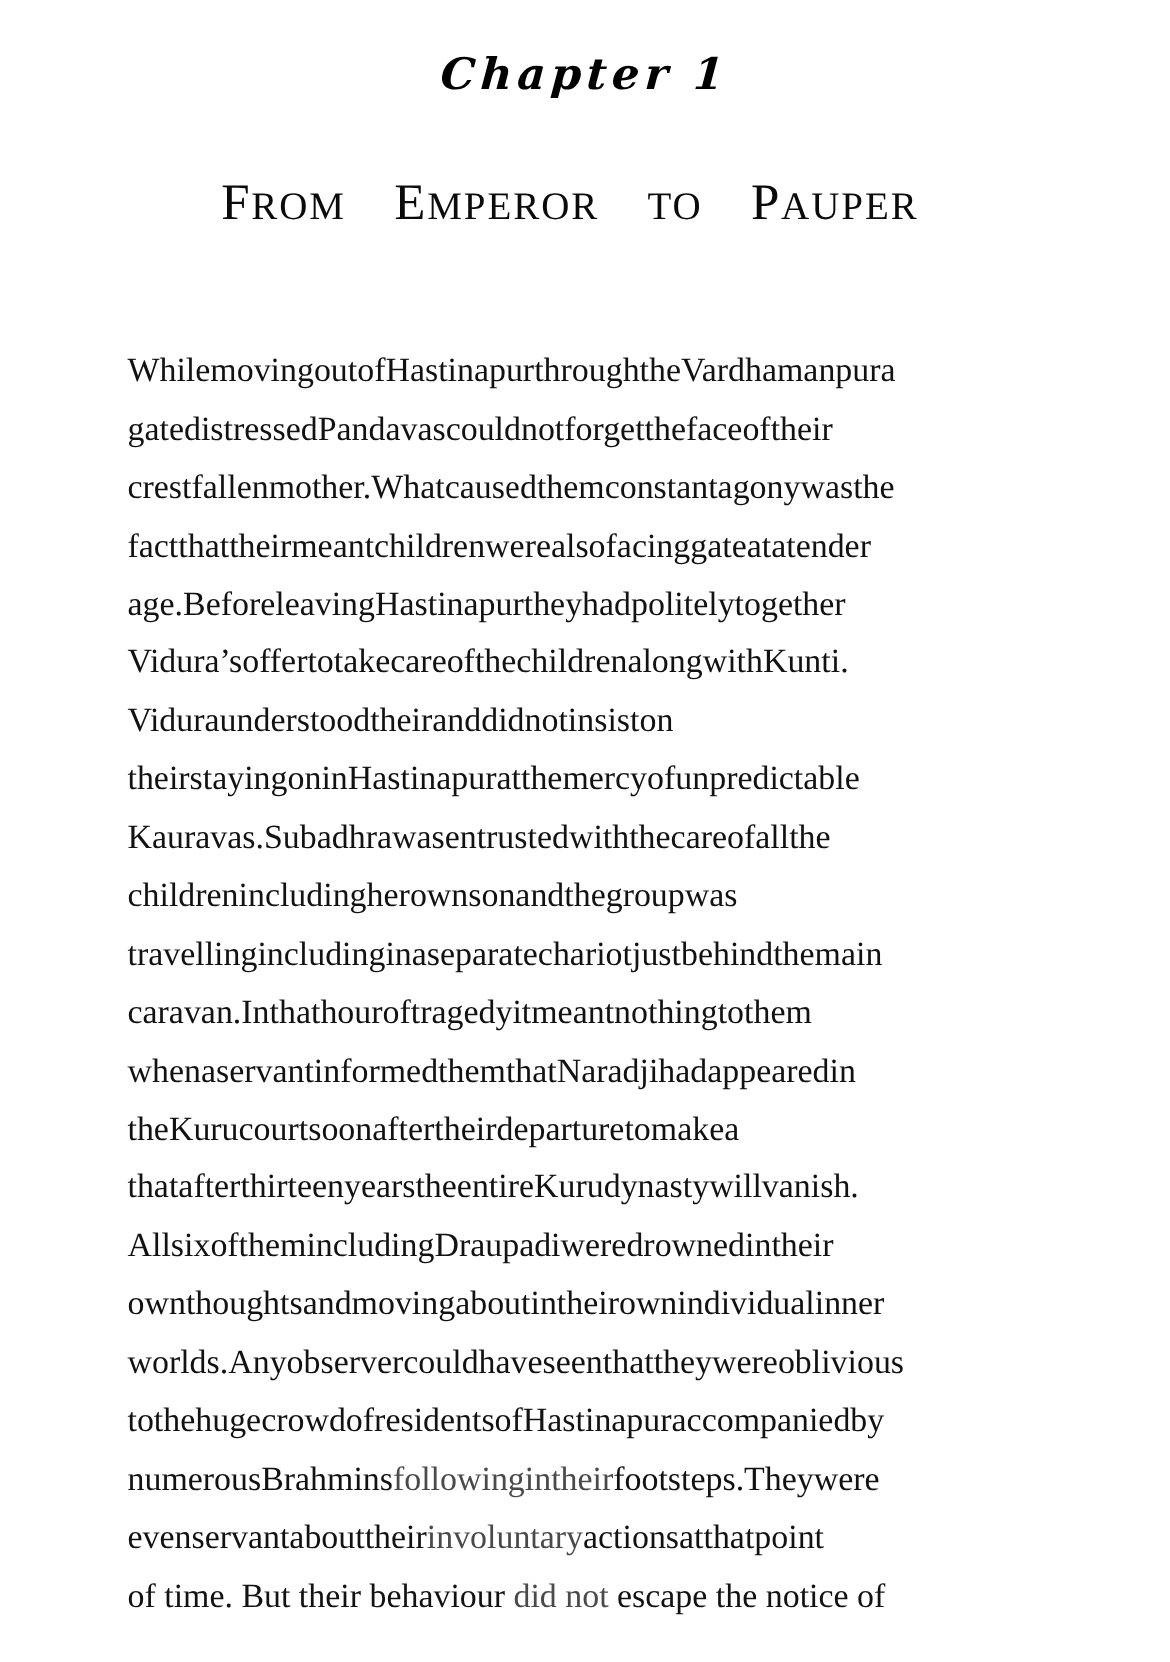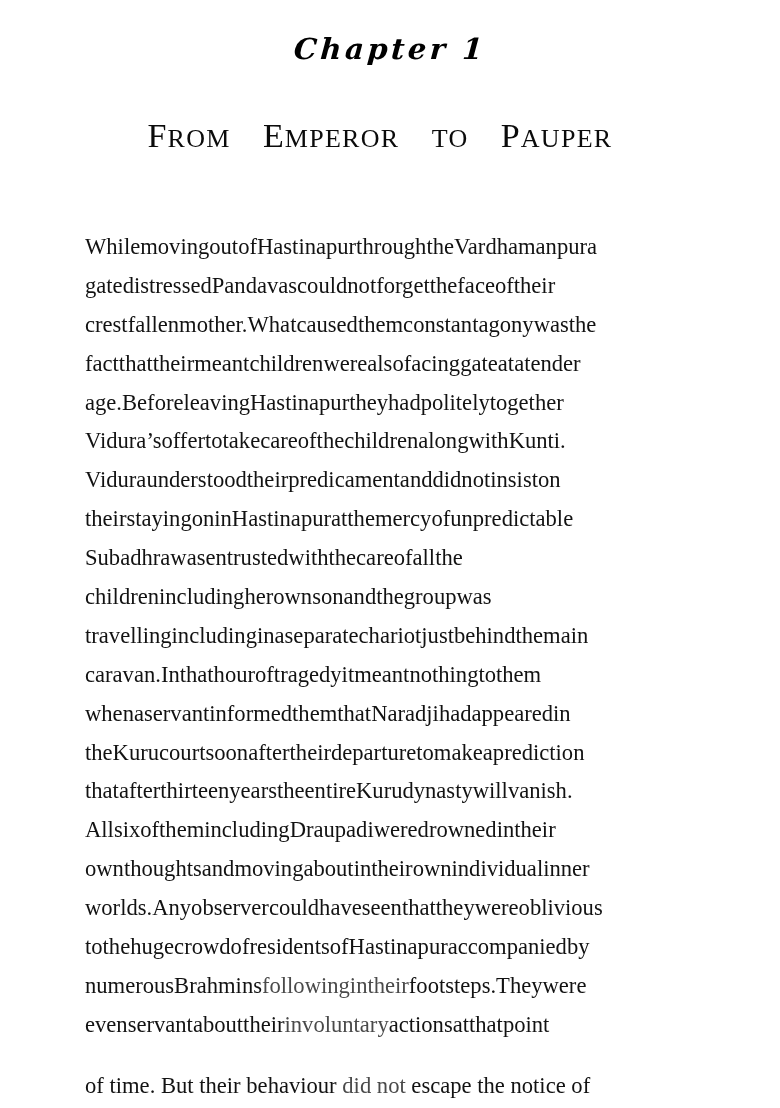--- a/index.html
+++ b/index.html
@@ -78,21 +78,20 @@
     height: 38.9px;
     font-size: 22.6px;
     line-height: 38.9px;
     white-space: pre;
     color: #121212;
   }
   
   .line.ragged {
     display: block;
     text-align: left;
-    margin-top: 22px;
   }
   .line .w {
     display: inline-block;
   }
   
   .line .faint {
     color: #4a4a4a;
   }
 </style>
 </head>
@@ -114,28 +113,28 @@
     </span>
   </h1>
 
   <div class="body-text" id="body-text">
       <div class="line"><span class="w">While</span><span class="w">moving</span><span class="w">out</span><span class="w">of</span><span class="w">Hastinapur</span><span class="w">through</span><span class="w">the</span><span class="w">Vardhamanpura</span></div>
       <div class="line"><span class="w">gate</span><span class="w">distressed</span><span class="w">Pandavas</span><span class="w">could</span><span class="w">not</span><span class="w">forget</span><span class="w">the</span><span class="w">face</span><span class="w">of</span><span class="w">their</span></div>
       <div class="line"><span class="w">crestfallen</span><span class="w">mother.</span><span class="w">What</span><span class="w">caused</span><span class="w">them</span><span class="w">constant</span><span class="w">agony</span><span class="w">was</span><span class="w">the</span></div>
       <div class="line"><span class="w">fact</span><span class="w">that</span><span class="w">their</span><span class="w">meant</span><span class="w">children</span><span class="w">were</span><span class="w">also</span><span class="w">facing</span><span class="w">gate</span><span class="w">at</span><span class="w">a</span><span class="w">tender</span></div>
       <div class="line"><span class="w">age.</span><span class="w">Before</span><span class="w">leaving</span><span class="w">Hastinapur</span><span class="w">they</span><span class="w">had</span><span class="w">politely</span><span class="w">together</span></div>
       <div class="line"><span class="w">Vidura’s</span><span class="w">offer</span><span class="w">to</span><span class="w">take</span><span class="w">care</span><span class="w">of</span><span class="w">the</span><span class="w">children</span><span class="w">along</span><span class="w">with</span><span class="w">Kunti.</span></div>
-      <div class="line"><span class="w">Vidura</span><span class="w">understood</span><span class="w">their</span><span class="w">predicament</span><span class="w">and</span><span class="w">did</span><span class="w">not</span><span class="w">insist</span><span class="w">on</span></div>
+      <div class="line"><span class="w">Vidura</span><span class="w">understood</span><span class="w">their</span><span class="w">and</span><span class="w">did</span><span class="w">not</span><span class="w">insist</span><span class="w">on</span></div>
       <div class="line"><span class="w">their</span><span class="w">staying</span><span class="w">on</span><span class="w">in</span><span class="w">Hastinapur</span><span class="w">at</span><span class="w">the</span><span class="w">mercy</span><span class="w">of</span><span class="w">unpredictable</span></div>
-      <div class="line"><span class="w">Subadhra</span><span class="w">was</span><span class="w">entrusted</span><span class="w">with</span><span class="w">the</span><span class="w">care</span><span class="w">of</span><span class="w">all</span><span class="w">the</span></div>
+      <div class="line"><span class="w">Kauravas.</span><span class="w">Subadhra</span><span class="w">was</span><span class="w">entrusted</span><span class="w">with</span><span class="w">the</span><span class="w">care</span><span class="w">of</span><span class="w">all</span><span class="w">the</span></div>
       <div class="line"><span class="w">children</span><span class="w">including</span><span class="w">her</span><span class="w">own</span><span class="w">son</span><span class="w">and</span><span class="w">the</span><span class="w">group</span><span class="w">was</span></div>
       <div class="line"><span class="w">travelling</span><span class="w">including</span><span class="w">in</span><span class="w">a</span><span class="w">separate</span><span class="w">chariot</span><span class="w">just</span><span class="w">behind</span><span class="w">the</span><span class="w">main</span></div>
       <div class="line"><span class="w">caravan.</span><span class="w">In</span><span class="w">that</span><span class="w">hour</span><span class="w">of</span><span class="w">tragedy</span><span class="w">it</span><span class="w">meant</span><span class="w">nothing</span><span class="w">to</span><span class="w">them</span></div>
       <div class="line"><span class="w">when</span><span class="w">a</span><span class="w">servant</span><span class="w">informed</span><span class="w">them</span><span class="w">that</span><span class="w">Naradji</span><span class="w">had</span><span class="w">appeared</span><span class="w">in</span></div>
-      <div class="line"><span class="w">the</span><span class="w">Kuru</span><span class="w">court</span><span class="w">soon</span><span class="w">after</span><span class="w">their</span><span class="w">departure</span><span class="w">to</span><span class="w">make</span><span class="w">a</span><span class="w">prediction</span></div>
+      <div class="line"><span class="w">the</span><span class="w">Kuru</span><span class="w">court</span><span class="w">soon</span><span class="w">after</span><span class="w">their</span><span class="w">departure</span><span class="w">to</span><span class="w">make</span><span class="w">a</span></div>
       <div class="line"><span class="w">that</span><span class="w">after</span><span class="w">thirteen</span><span class="w">years</span><span class="w">the</span><span class="w">entire</span><span class="w">Kuru</span><span class="w">dynasty</span><span class="w">will</span><span class="w">vanish.</span></div>
       <div class="line"><span class="w">All</span><span class="w">six</span><span class="w">of</span><span class="w">them</span><span class="w">including</span><span class="w">Draupadi</span><span class="w">were</span><span class="w">drowned</span><span class="w">in</span><span class="w">their</span></div>
       <div class="line"><span class="w">own</span><span class="w">thoughts</span><span class="w">and</span><span class="w">moving</span><span class="w">about</span><span class="w">in</span><span class="w">their</span><span class="w">own</span><span class="w">individual</span><span class="w">inner</span></div>
       <div class="line"><span class="w">worlds.</span><span class="w">Any</span><span class="w">observer</span><span class="w">could</span><span class="w">have</span><span class="w">seen</span><span class="w">that</span><span class="w">they</span><span class="w">were</span><span class="w">oblivious</span></div>
       <div class="line"><span class="w">to</span><span class="w">the</span><span class="w">huge</span><span class="w">crowd</span><span class="w">of</span><span class="w">residents</span><span class="w">of</span><span class="w">Hastinapur</span><span class="w">accompanied</span><span class="w">by</span></div>
       <div class="line"><span class="w">numerous</span><span class="w">Brahmins</span><span class="w faint">following</span><span class="w faint">in</span><span class="w faint">their</span><span class="w">footsteps.</span><span class="w">They</span><span class="w">were</span></div>
       <div class="line"><span class="w">even</span><span class="w">servant</span><span class="w">about</span><span class="w">their</span><span class="w faint">involuntary</span><span class="w">actions</span><span class="w">at</span><span class="w">that</span><span class="w">point</span></div>
       <div class="line ragged"><span class="w">of</span><span class="w"> time.</span><span class="w"> But</span><span class="w"> their</span><span class="w"> behaviour</span><span class="w faint"> did</span><span class="w faint"> not</span><span class="w"> escape</span><span class="w"> the</span><span class="w"> notice</span><span class="w"> of</span></div>
     </div>
 

